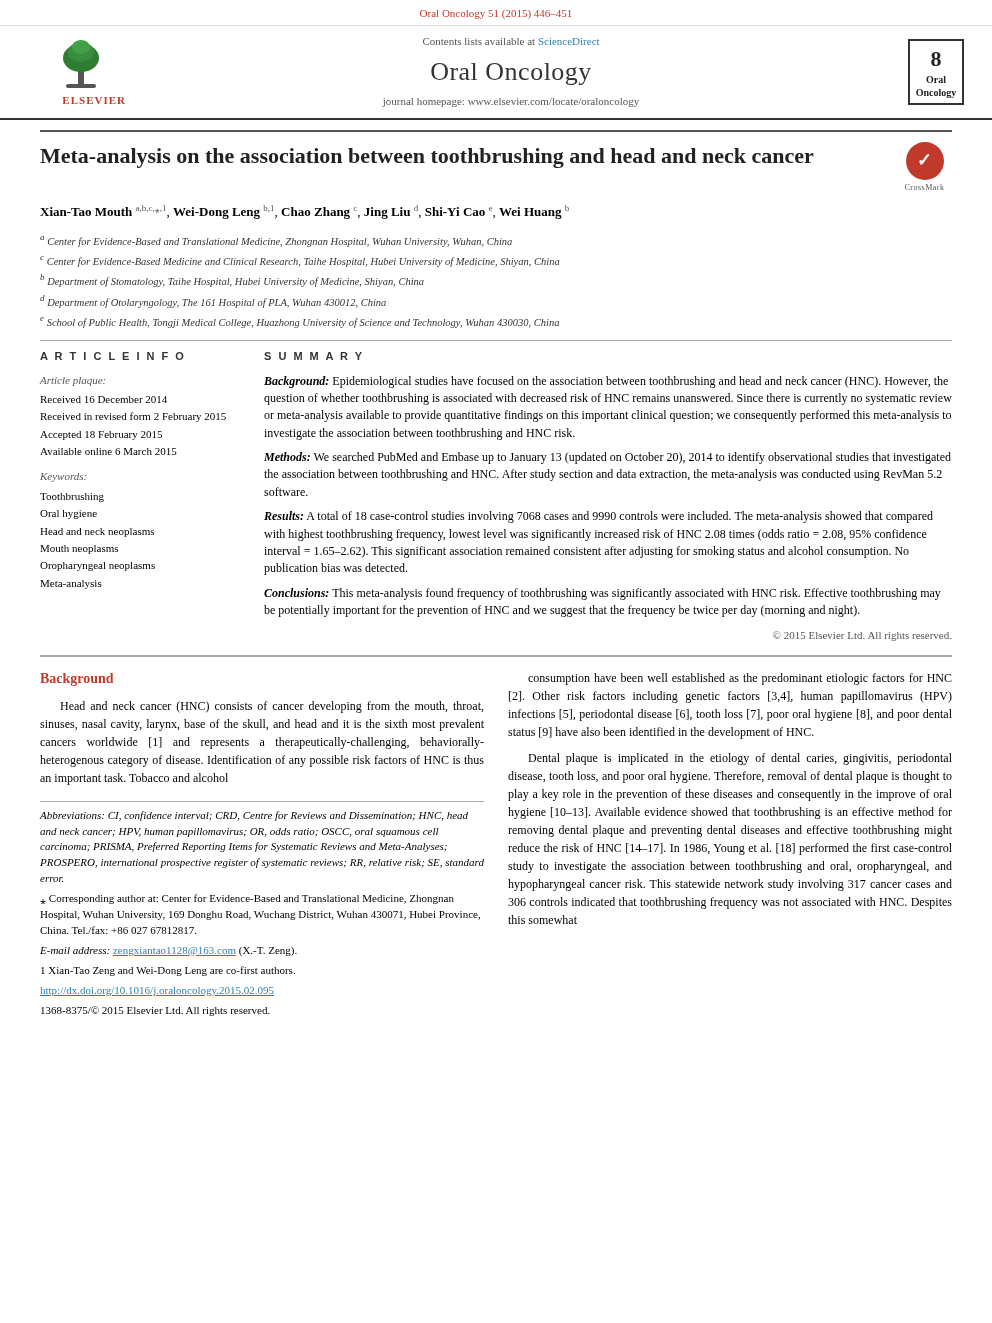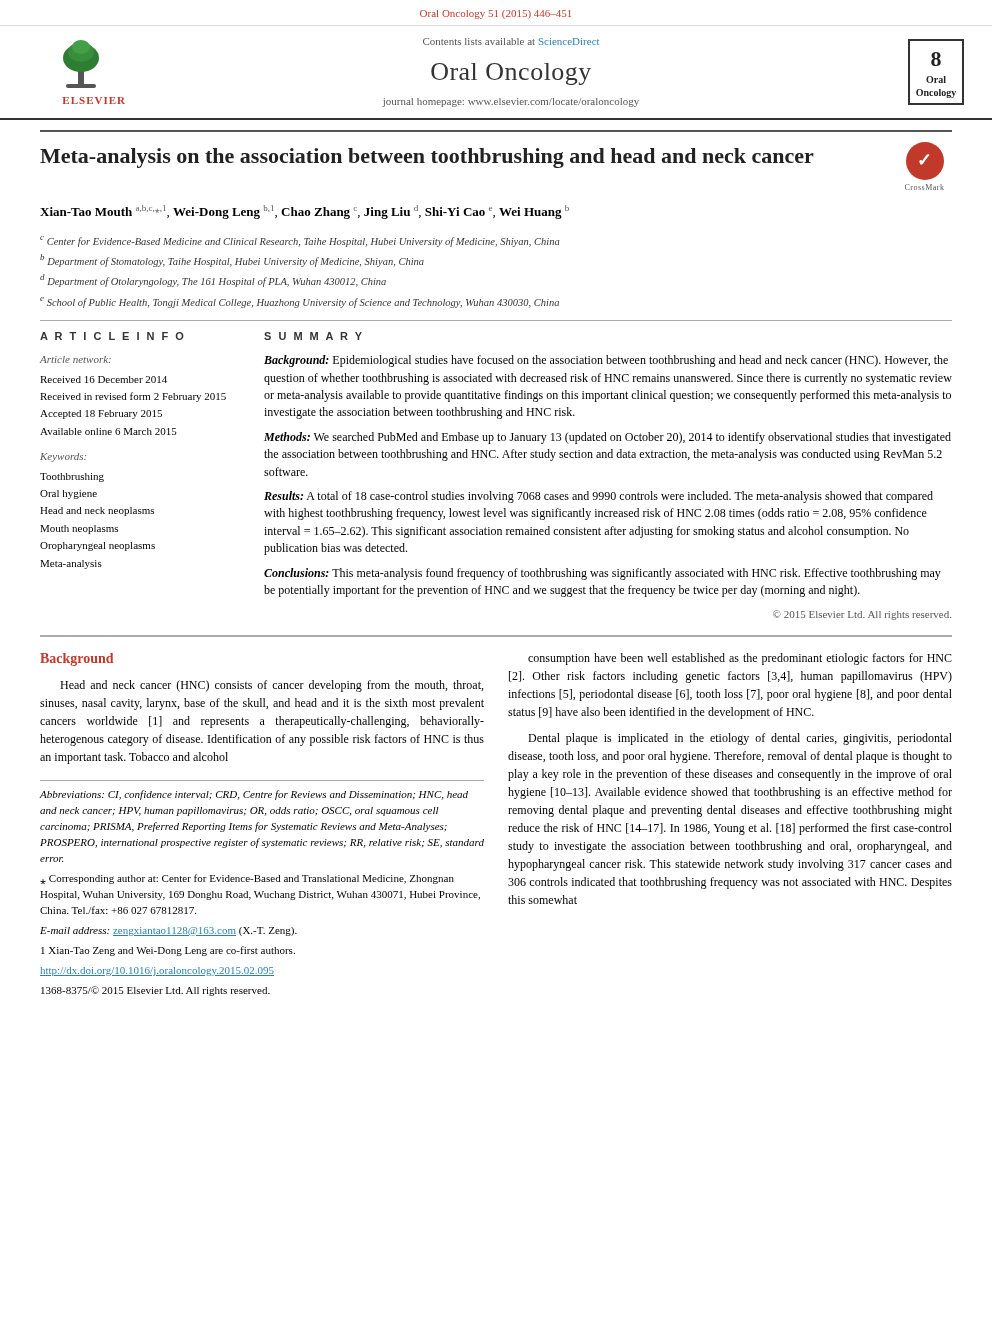--- a/index.html
+++ b/index.html
@@ -329,33 +329,34 @@
     <span class="superscript">c</span>,
     <span class="author-name">Jing Liu</span>
     <span class="superscript">d</span>,
     <span class="author-name">Shi-Yi Cao</span>
     <span class="superscript">e</span>,
     <span class="author-name">Wei Huang</span>
     <span class="superscript">b</span>
   </div>
 
   <div class="affiliations">
+    <div class="affiliation-line"><span class="aff-letter">a</span> <em>Center for Evidence-Based and Translational Medicine, Zhongnan Hospital, Wuhan University, Wuhan, China</em></div>
     <div class="affiliation-line"><span class="aff-letter">c</span> <em>Center for Evidence-Based Medicine and Clinical Research, Taihe Hospital, Hubei University of Medicine, Shiyan, China</em></div>
     <div class="affiliation-line"><span class="aff-letter">b</span> <em>Department of Stomatology, Taihe Hospital, Hubei University of Medicine, Shiyan, China</em></div>
     <div class="affiliation-line"><span class="aff-letter">d</span> <em>Department of Otolaryngology, The 161 Hospital of PLA, Wuhan 430012, China</em></div>
     <div class="affiliation-line"><span class="aff-letter">e</span> <em>School of Public Health, Tongji Medical College, Huazhong University of Science and Technology, Wuhan 430030, China</em></div>
   </div>
 
   <hr class="divider">
 
   <div class="two-col-section">
 
     <div class="article-info-col">
       <div class="col-header">A R T I C L E   I N F O</div>
-      <div class="article-history-label">Article network:</div>
+      <div class="article-history-label">Article plaque:</div>
       <div class="history-item">Received 16 December 2014</div>
       <div class="history-item">Received in revised form 2 February 2015</div>
       <div class="history-item">Accepted 18 February 2015</div>
       <div class="history-item">Available online 6 March 2015</div>
 
       <div class="keywords-label">Keywords:</div>
       <div class="keyword-item">Toothbrushing</div>
       <div class="keyword-item">Oral hygiene</div>
       <div class="keyword-item">Head and neck neoplasms</div>
       <div class="keyword-item">Mouth neoplasms</div>

